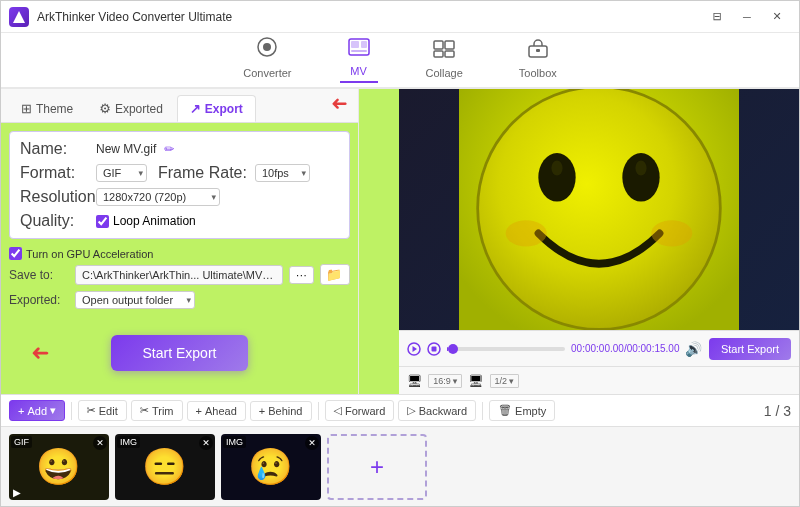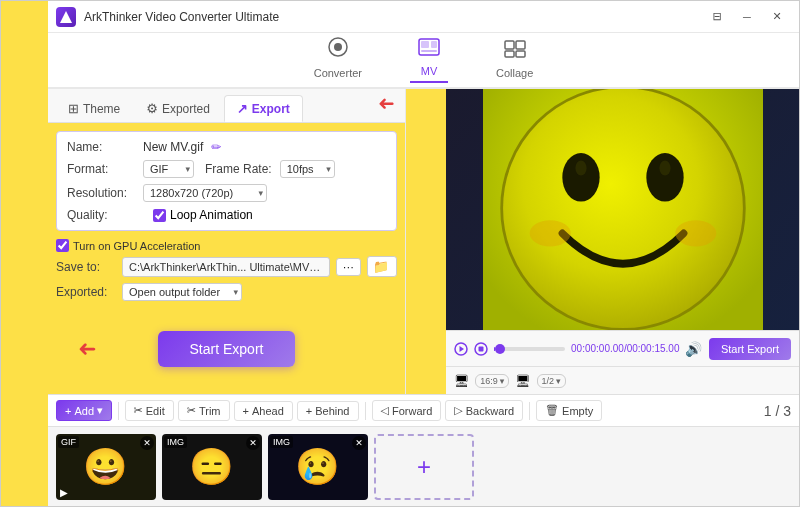--- a/index.html
+++ b/index.html
@@ -7,25 +7,24 @@
       font-family: 'Segoe UI', Arial, sans-serif;
       font-size: 12px;
       background: #f0f0f0;
       width: 800px;
       height: 507px;
       overflow: hidden;
     }
     .window {
       width: 800px;
       height: 507px;
-      background: #fde047;
+      background: #bef264;
       border: 1px solid #ccc;
       display: flex;
       flex-direction: column;
-      padding-left: 47px;
     }
     
     .title-bar {
       height: 32px;
       background: #ffffff;
       display: flex;
       align-items: center;
       padding: 0 8px;
       border-bottom: 1px solid #e8e8e8;
       flex-shrink: 0;
@@ -157,21 +156,21 @@
       background: #fff;
     }
     .form-row {
       display: flex;
       align-items: center;
       gap: 8px;
     }
     .form-label {
       width: 68px;
       color: #444;
-      font-size: 12px;
+      font-size: 16px;
       flex-shrink: 0;
     }
     .form-value {
       color: #333;
       font-size: 12px;
     }
     .edit-icon {
       color: #7c3aed;
       cursor: pointer;
       font-size: 12px;
@@ -371,21 +370,21 @@
       height: 28px;
       background: #f8f8f8;
       border-top: 1px solid #e0e0e0;
       display: flex;
       align-items: center;
       padding: 0 8px;
       gap: 6px;
     }
     .ratio-select {
       border: 1px solid #ccc;
-      border-radius: 6px;
+      border-radius: 1px;
       padding: 1px 4px;
       font-size: 10px;
       display: flex;
       align-items: center;
       gap: 2px;
       cursor: pointer;
     }
     .ratio-select span { font-size: 9px; color: #666; }
     
     .bottom-toolbar {
@@ -539,20 +538,30 @@
     <div class="nav-item">
       <span class="nav-icon">
         <svg width="22" height="18" viewBox="0 0 22 18">
           <rect x="1" y="1" width="9" height="8" rx="1" fill="none" stroke="#666" stroke-width="1.5"></rect>
           <rect x="12" y="1" width="9" height="8" rx="1" fill="none" stroke="#666" stroke-width="1.5"></rect>
           <rect x="1" y="11" width="9" height="6" rx="1" fill="none" stroke="#666" stroke-width="1.5"></rect>
           <rect x="12" y="11" width="9" height="6" rx="1" fill="none" stroke="#666" stroke-width="1.5"></rect>
         </svg>
       </span>
       <span>Collage</span>
+    </div>
+    <div class="nav-item">
+      <span class="nav-icon">
+        <svg width="22" height="20" viewBox="0 0 22 20">
+          <rect x="2" y="8" width="18" height="11" rx="2" fill="none" stroke="#666" stroke-width="1.5"></rect>
+          <path d="M7 8V6a4 4 0 0 1 8 0v2" fill="none" stroke="#666" stroke-width="1.5"></path>
+          <rect x="9" y="11" width="4" height="3" rx="1" fill="#666"></rect>
+        </svg>
+      </span>
+      <span>Toolbox</span>
     </div>
   </div>
 
   <div class="content-area">
 
     <div class="left-panel">
 
       <div class="tabs">
         <div class="tab">
           <span class="tab-icon">⊞</span>
@@ -602,21 +611,21 @@
             <select>
               <option>1280x720 (720p)</option>
               <option>1920x1080 (1080p)</option>
               <option>640x480</option>
             </select>
           </div>
         </div>
 
         <div class="form-row">
           <span class="form-label">Quality:</span>
-          <div class="checkbox-row" style="margin-left:10px;">
+          <div class="checkbox-row" style="">
             <input type="checkbox" checked="" style="">
             <span>Loop Animation</span>
           </div>
         </div>
       </div>
 
       <div class="gpu-row">
         <input type="checkbox" checked="" style="">
         <span>Turn on GPU Acceleration</span>
       </div>

